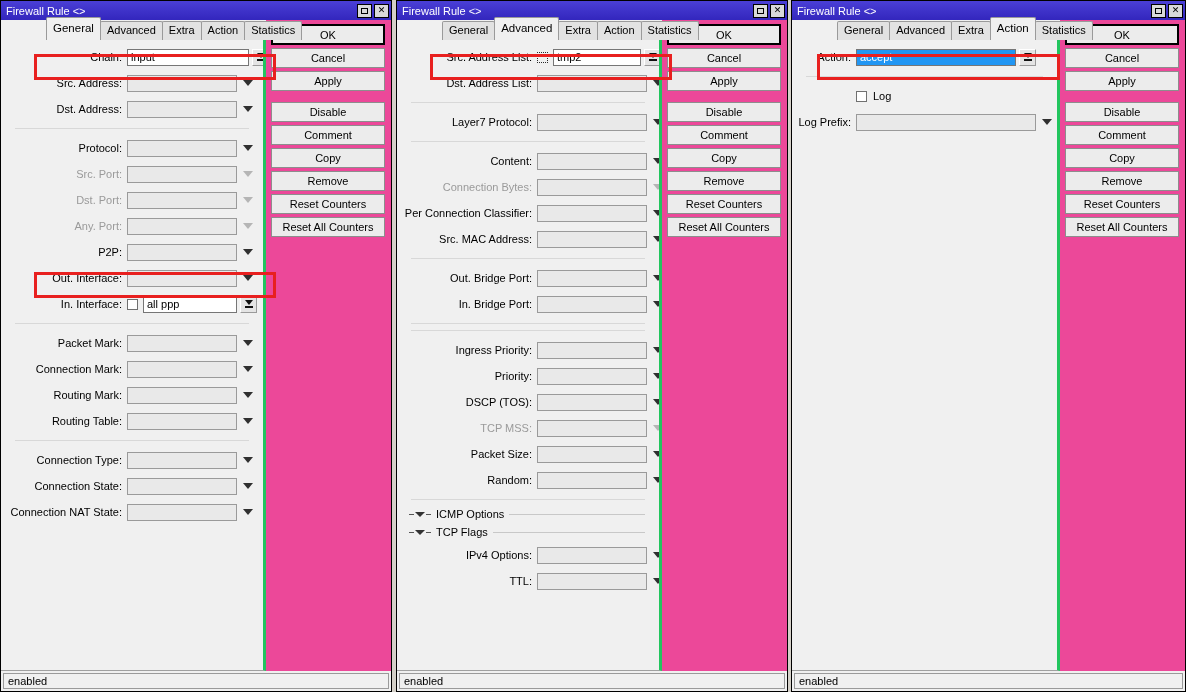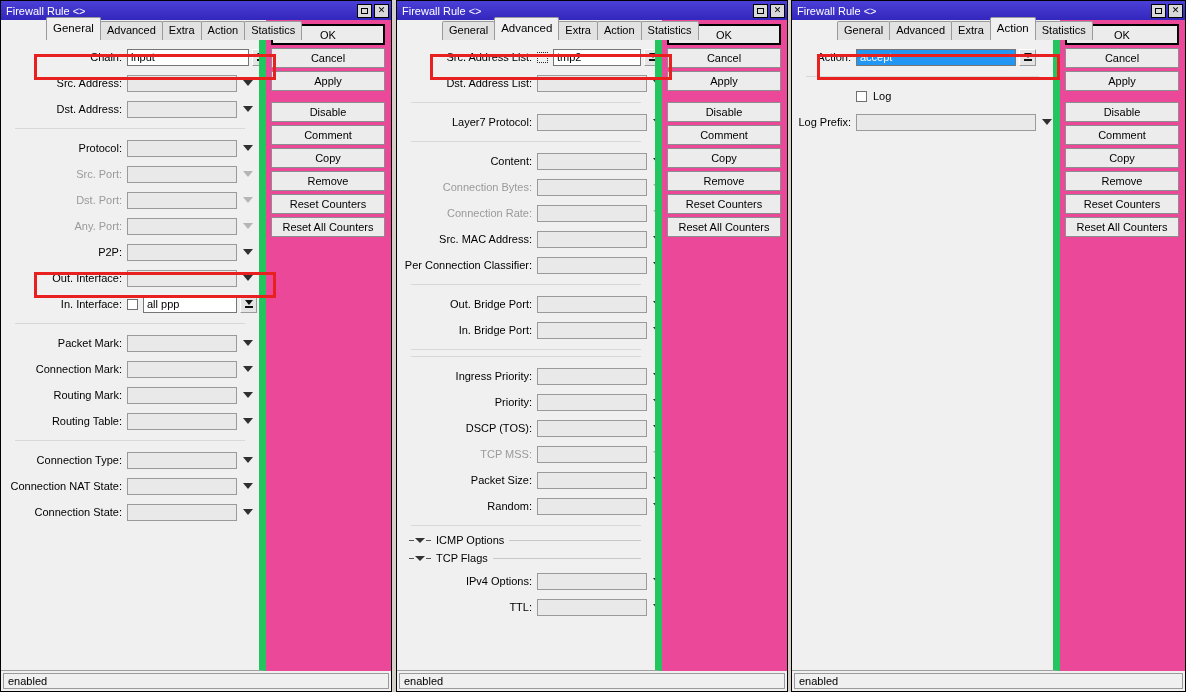--- a/index.html
+++ b/index.html
@@ -71,21 +71,21 @@
     flex: 1 1 auto;
     display: flex;
     flex-direction: column;
     min-width: 0;
     position: relative;
   }
   .form-area {
     flex: 1 1 auto;
     position: relative;
     overflow: hidden;
-    border-right: 7px solid #22c55e;
+    border-right: 3px solid #22c55e;
     border-bottom: 1px solid #a0a0a0;
     background: #f0f0f0;
   }
   .right-pane {
     flex: 0 0 125px;
     padding: 4px 6px 0 5px;
     box-sizing: border-box;
     background: #ec4899;
     display: flex;
     flex-direction: column;
@@ -417,27 +417,27 @@
 
               <div class="sep"></div>
 
               <div class="row">
                 <span class="lbl">Connection Type:</span>
                 <span class="fld"></span>
                 <span class="caret"></span>
               </div>
 
               <div class="row">
+                <span class="lbl">Connection State:</span>
+                <span class="fld"></span>
+                <span class="caret"></span>
+              </div>
+
+              <div class="row">
                 <span class="lbl">Connection NAT State:</span>
-                <span class="fld"></span>
-                <span class="caret"></span>
-              </div>
-
-              <div class="row">
-                <span class="lbl">Connection State:</span>
                 <span class="fld"></span>
                 <span class="caret"></span>
               </div>
 
             </div>
           </div>
         </div>
 
         <div class="right-pane">
           <div class="btn default">OK</div>
@@ -516,34 +516,29 @@
                 <span class="fld"></span>
                 <span class="caret"></span>
               </div>
 
               <div class="row">
                 <span class="lbl dim" style="width:140px">Connection Bytes:</span>
                 <span class="fld"></span>
                 <span class="caret dim"></span>
               </div>
 
-              <div class="row">
-                <span class="lbl dim" style="width:140px">Connection Rate:</span>
-                <span class="fld"></span>
-                <span class="caret dim"></span>
+
+              <div class="row">
+                <span class="lbl" style="width:140px">Per Connection Classifier:</span>
+                <span class="fld"></span>
+                <span class="caret"></span>
               </div>
 
               <div class="row">
                 <span class="lbl" style="width:140px">Src. MAC Address:</span>
-                <span class="fld"></span>
-                <span class="caret"></span>
-              </div>
-
-              <div class="row">
-                <span class="lbl" style="width:140px">Per Connection Classifier:</span>
                 <span class="fld"></span>
                 <span class="caret"></span>
               </div>
 
               <div class="sep"></div>
 
               <div class="row">
                 <span class="lbl" style="width:140px">Out. Bridge Port:</span>
                 <span class="fld"></span>
                 <span class="caret"></span>

